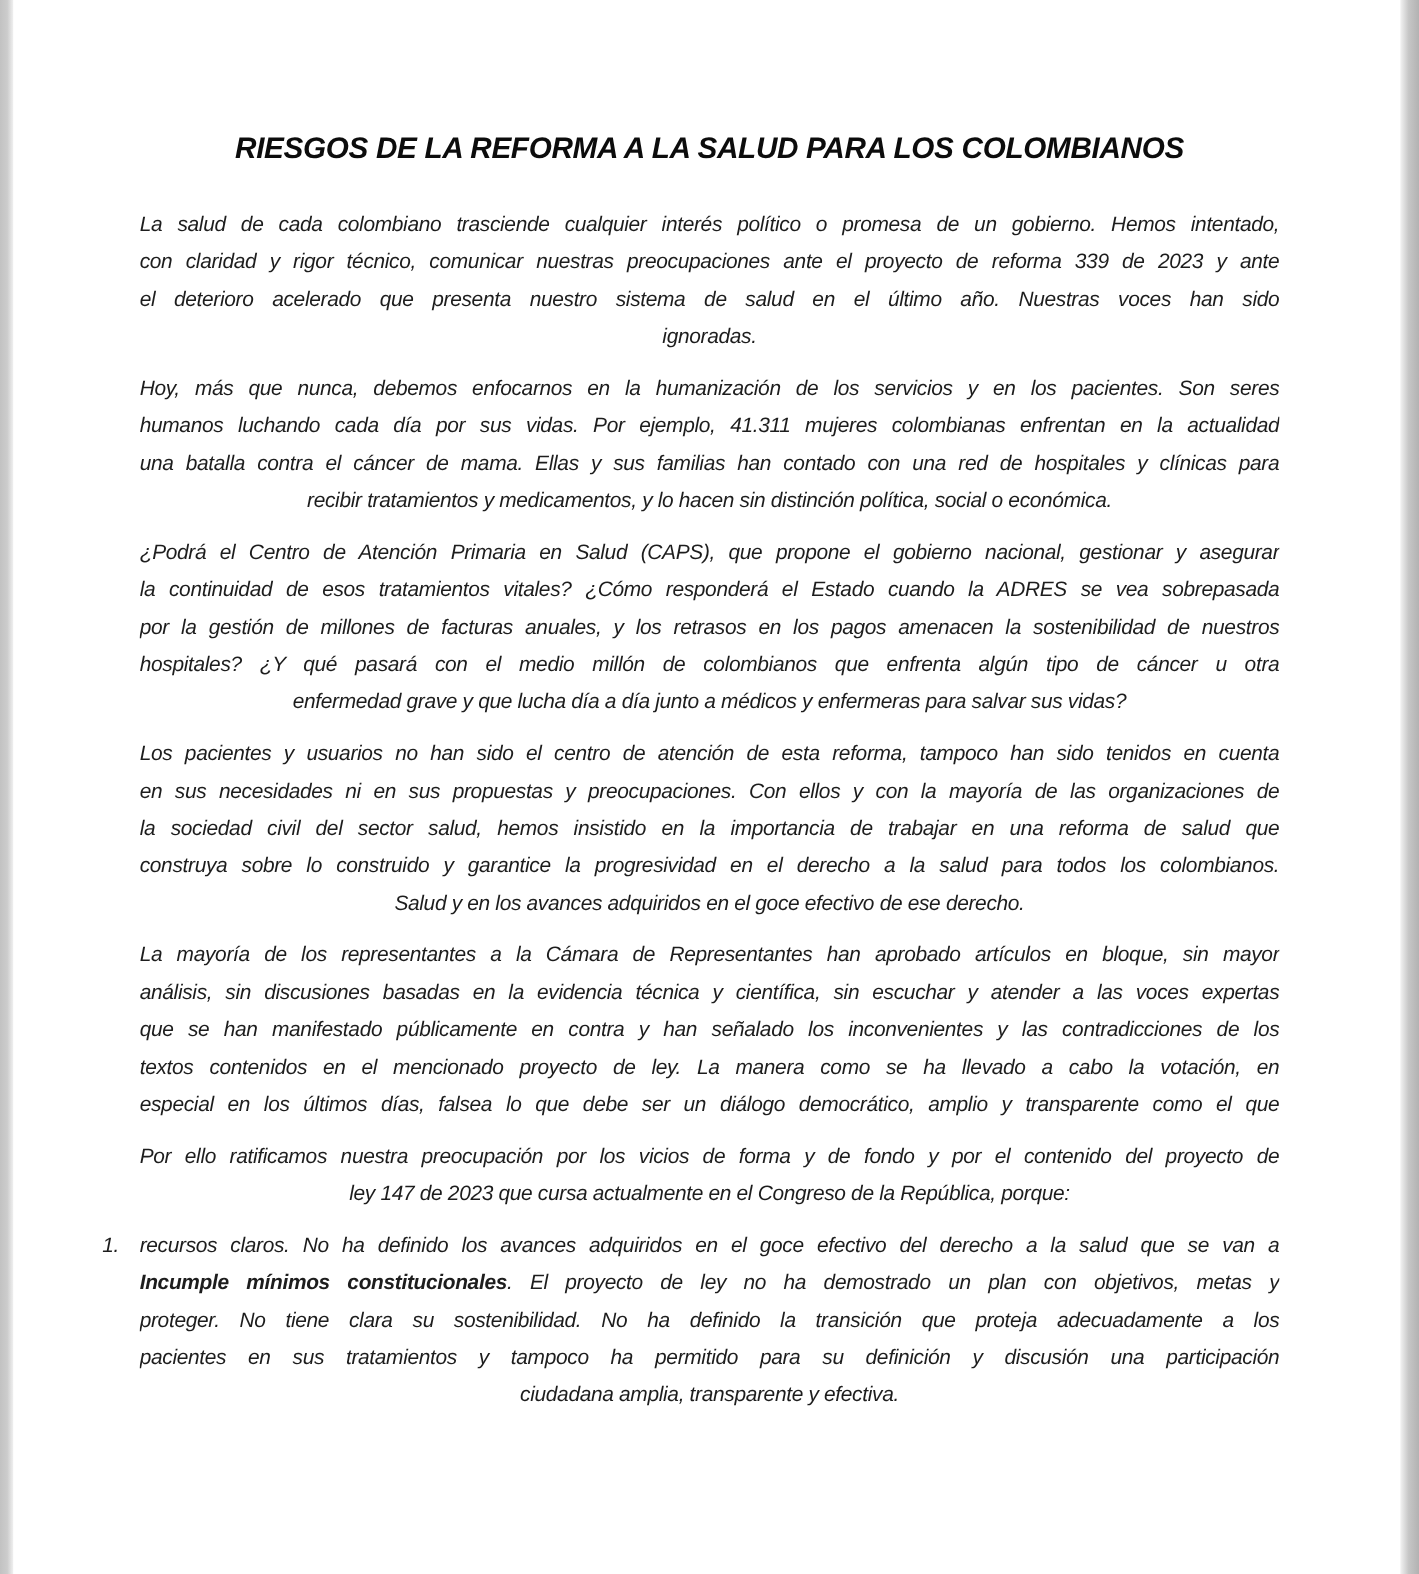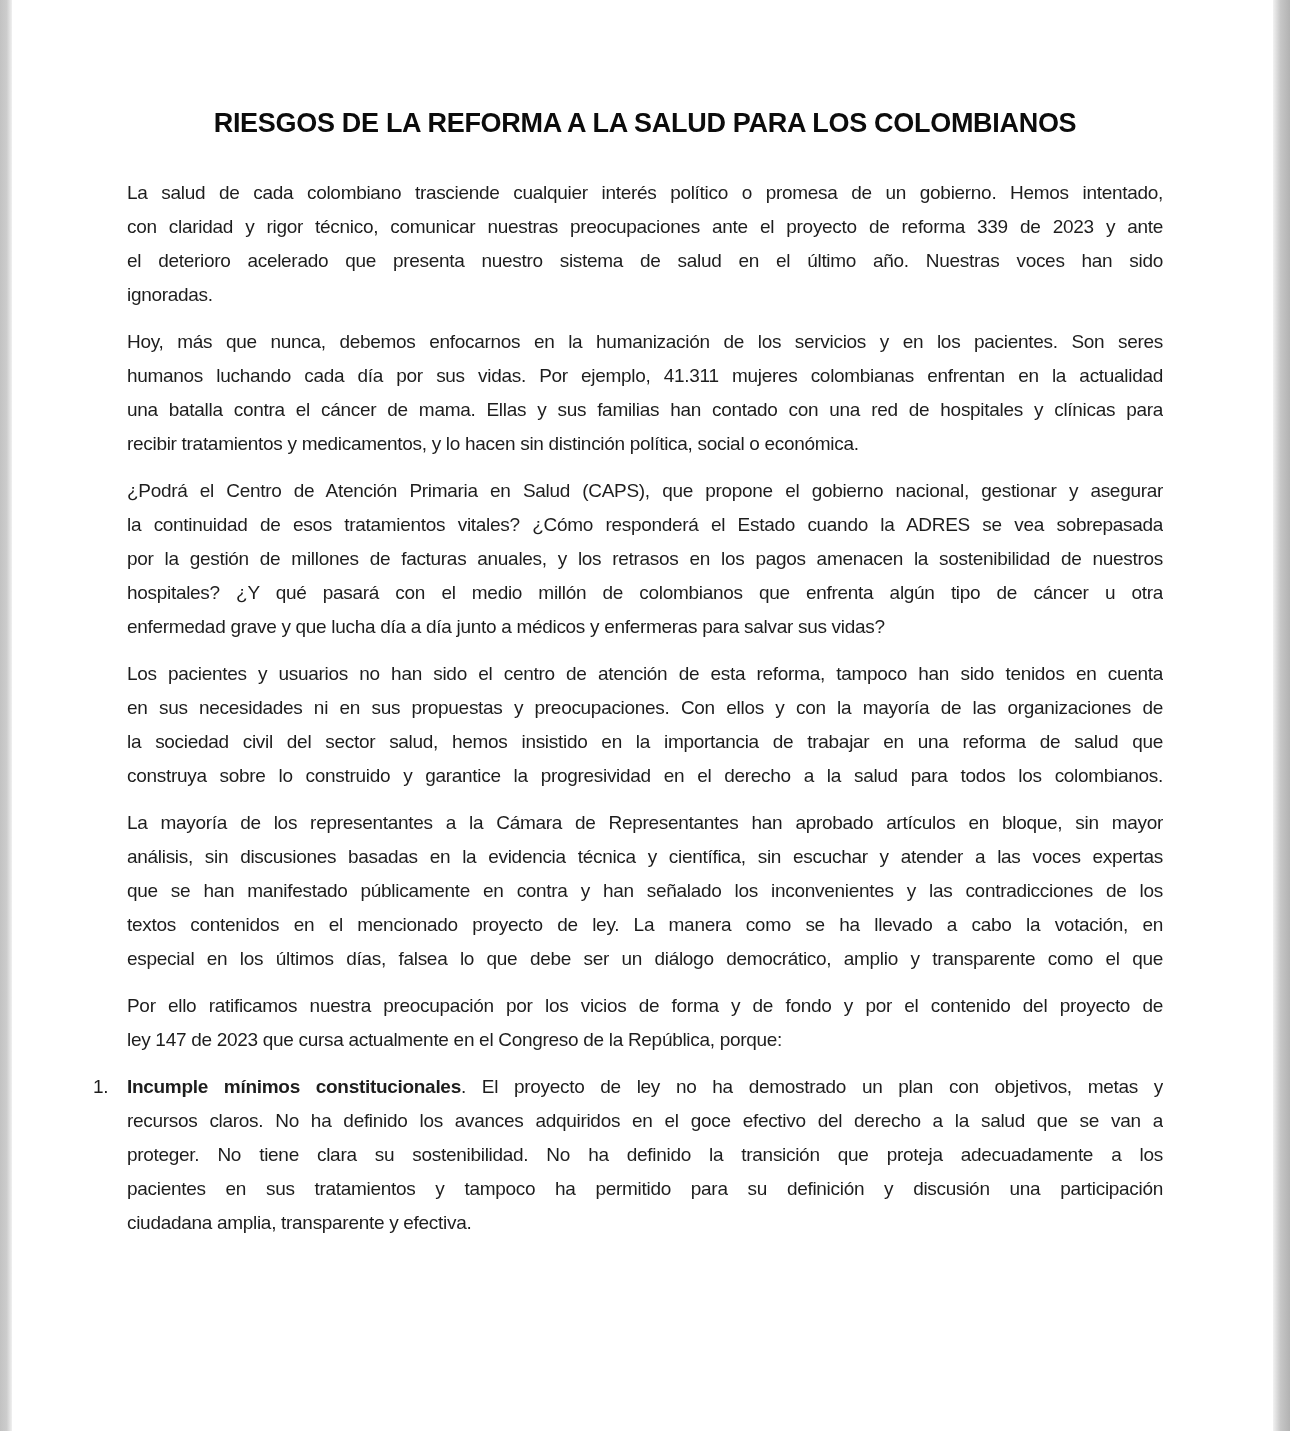--- a/index.html
+++ b/index.html
@@ -19,40 +19,42 @@
     background: linear-gradient(to right, #c2c2c2 0%, #cccccc 55%, #f0f0f0 100%);
   }
   .edge-right {
     right: 0; width: 17px;
     background: linear-gradient(to left, #b2b2b2 0%, #c6c6c6 55%, #f2f2f2 100%);
   }
   .content {
     position: absolute;
     left: 127px;
     width: 1036px;
-    top: 4px;
+    top: 16px;
+    font-style: italic;
   }
   .title {
     margin: 103px 0 0 0;
     text-align: center;
     font-size: 27px;
     line-height: 32px;
     font-weight: bold;
     letter-spacing: -0.3px;
     color: #0c0c0c;
   }
   .para { margin: 13px 0 0 0; }
   .para.first { margin-top: 37px; }
   .ln {
     font-size: 19px;
     line-height: 34px;
     letter-spacing: -0.3px;
     white-space: nowrap;
     overflow: hidden;
     text-justify: inter-word;
+    text-align: center;
   }
   .ln.j {
     text-align: justify;
     text-align-last: justify;
   }
   .list-item {
     position: relative;
     margin: 13px 0 0 0;
   }
   .list-num {
@@ -95,37 +97,38 @@
     <div class="ln j">por la gestión de millones de facturas anuales, y los retrasos en los pagos amenacen la sostenibilidad de nuestros</div>
     <div class="ln j">hospitales? ¿Y qué pasará con el medio millón de colombianos que enfrenta algún tipo de cáncer u otra</div>
     <div class="ln">enfermedad grave y que lucha día a día junto a médicos y enfermeras para salvar sus vidas?</div>
   </section>
 
   <section class="para">
     <div class="ln j">Los pacientes y usuarios no han sido el centro de atención de esta reforma, tampoco han sido tenidos en cuenta</div>
     <div class="ln j">en sus necesidades ni en sus propuestas y preocupaciones. Con ellos y con la mayoría de las organizaciones de</div>
     <div class="ln j">la sociedad civil del sector salud, hemos insistido en la importancia de trabajar en una reforma de salud que</div>
     <div class="ln j">construya sobre lo construido y garantice la progresividad en el derecho a la salud para todos los colombianos.</div>
+    <div class="ln">Salud y en los avances adquiridos en el goce efectivo de ese derecho.</div>
   </section>
 
   <section class="para">
     <div class="ln j">La mayoría de los representantes a la Cámara de Representantes han aprobado artículos en bloque, sin mayor</div>
     <div class="ln j">análisis, sin discusiones basadas en la evidencia técnica y científica, sin escuchar y atender a las voces expertas</div>
     <div class="ln j">que se han manifestado públicamente en contra y han señalado los inconvenientes y las contradicciones de los</div>
     <div class="ln j">textos contenidos en el mencionado proyecto de ley. La manera como se ha llevado a cabo la votación, en</div>
     <div class="ln j">especial en los últimos días, falsea lo que debe ser un diálogo democrático, amplio y transparente como el que</div>
   </section>
 
   <section class="para">
     <div class="ln j">Por ello ratificamos nuestra preocupación por los vicios de forma y de fondo y por el contenido del proyecto de</div>
     <div class="ln">ley 147 de 2023 que cursa actualmente en el Congreso de la República, porque:</div>
   </section>
 
   <section class="list-item">
     <span class="list-num">1.</span>
+    <div class="ln j">recursos claros. No ha definido los avances adquiridos en el goce efectivo del derecho a la salud que se van a</div>
     <div class="ln j"><span class="b">Incumple mínimos constitucionales</span><span>. El proyecto de ley no ha demostrado un plan con objetivos, metas y</span></div>
-    <div class="ln j">recursos claros. No ha definido los avances adquiridos en el goce efectivo del derecho a la salud que se van a</div>
     <div class="ln j">proteger. No tiene clara su sostenibilidad. No ha definido la transición que proteja adecuadamente a los</div>
     <div class="ln j">pacientes en sus tratamientos y tampoco ha permitido para su definición y discusión una participación</div>
     <div class="ln">ciudadana amplia, transparente y efectiva.</div>
   </section>
 
 </main>
 
 </body></html>

